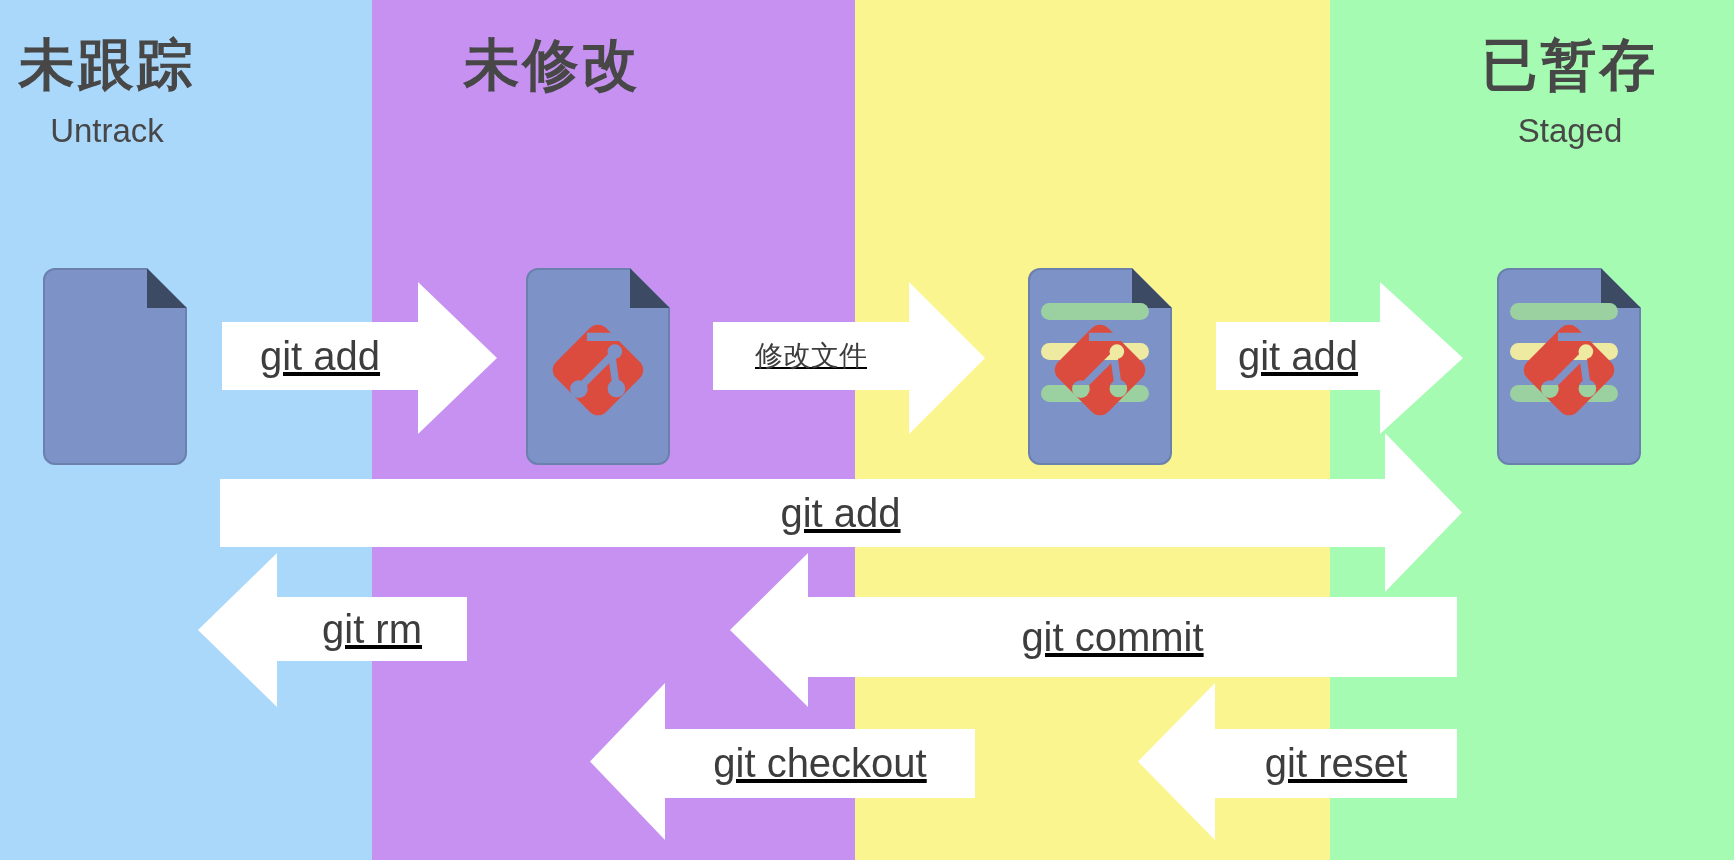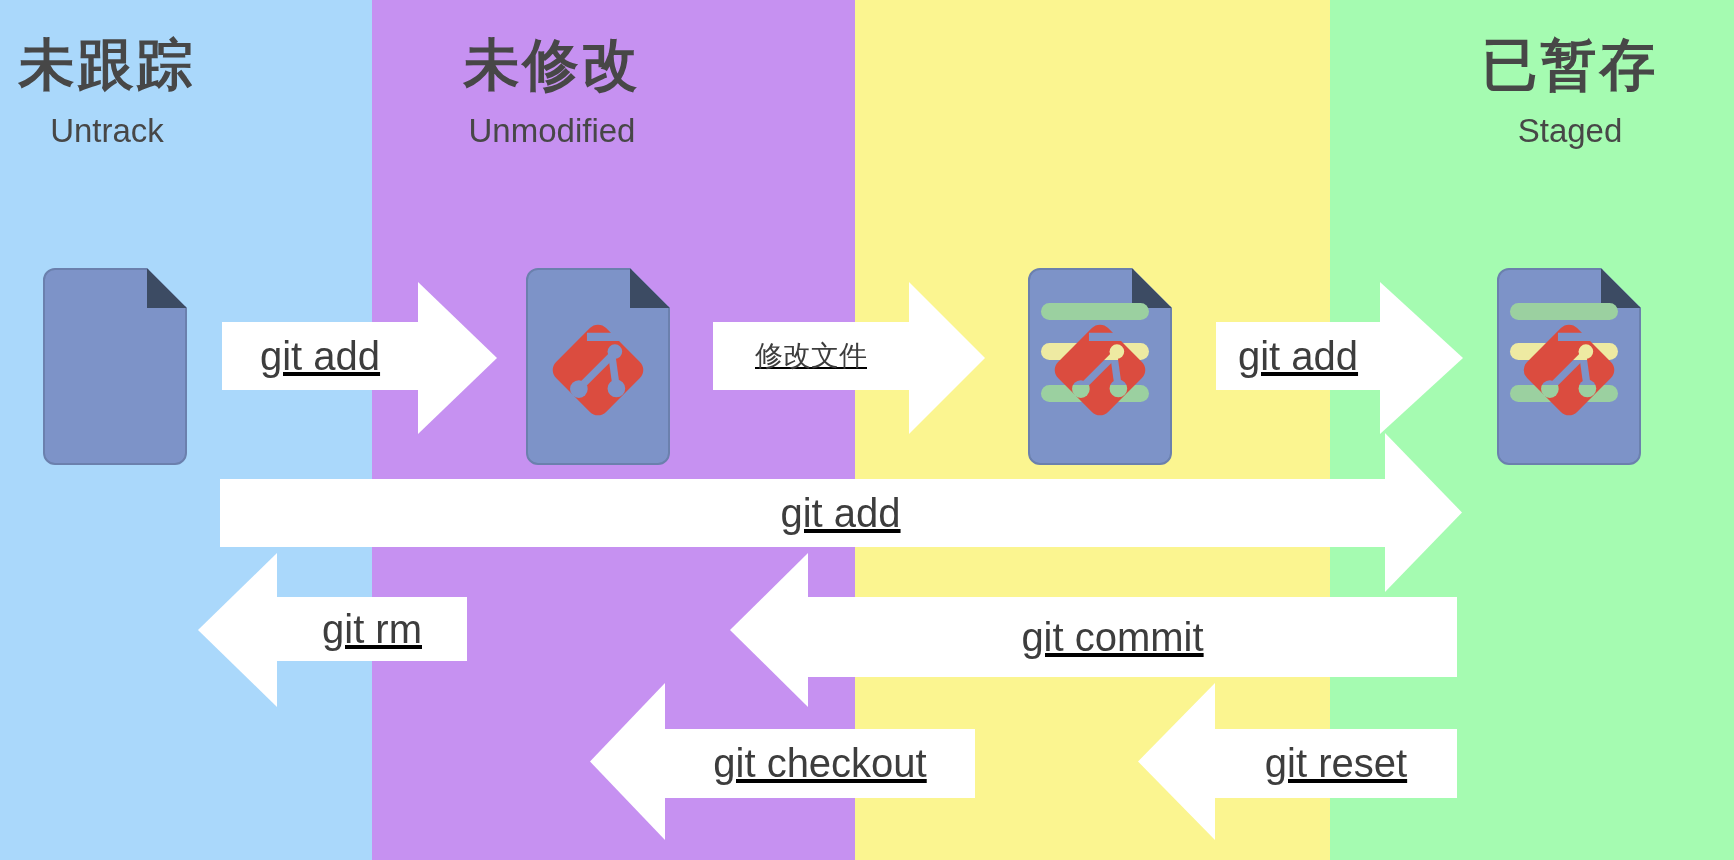--- a/index.html
+++ b/index.html
@@ -112,21 +112,20 @@
   <div class="col" id="col-unmodified"></div>
   <div class="col" id="col-modified"></div>
   <div class="col" id="col-staged"></div>
 
   <div class="colhead" id="head-untracked">
     <div class="zh">未跟踪</div>
     <div class="en">Untrack</div>
   </div>
   <div class="colhead" id="head-unmodified">
     <div class="zh">未修改</div>
-    <div class="en">Unmodified</div>
   </div>
   <div class="colhead" id="head-staged">
     <div class="zh">已暂存</div>
     <div class="en">Staged</div>
   </div>
 
   <div class="doc" id="doc-untracked">
     <div class="fold"></div>
   </div>
 

